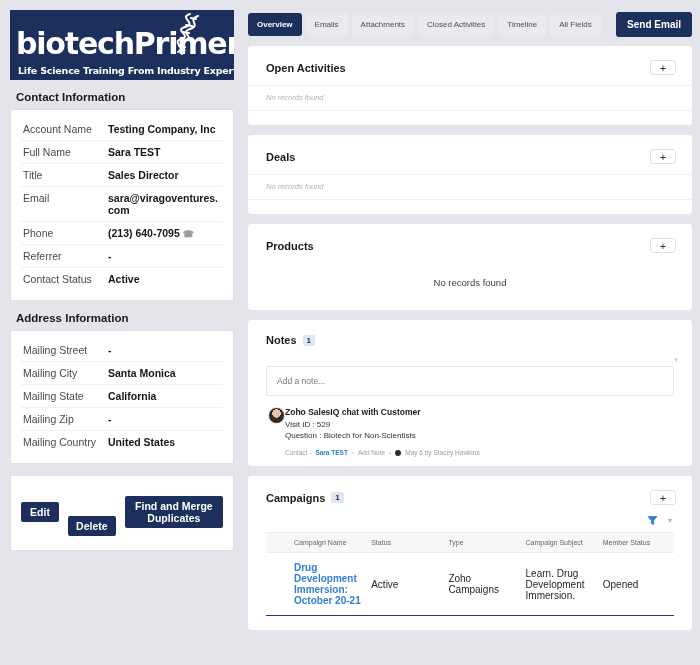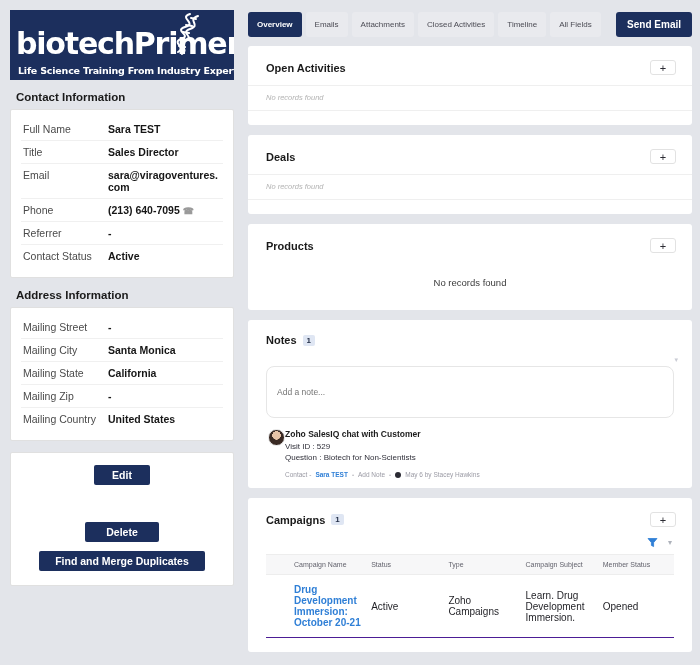--- a/index.html
+++ b/index.html
@@ -77,21 +77,21 @@
   }
   .phone-icon { display: inline-block; margin-left: 3px; color: #9a9a9a; font-size: 9px; }
 
   .action-card {
     background: #ffffff;
     border: 1px solid #e0e0e0;
     border-radius: 2px;
     margin-top: 11px;
     padding: 12px 10px 14px 10px;
     display: flex;
-    flex-direction: column;
+    flex-direction: row;
     align-items: center;
     gap: 9px;
   }
   .btn-navy {
     background: #1c2f5d;
     color: #ffffff;
     border: none;
     border-radius: 2px;
     font-size: 10.5px;
     font-weight: bold;
@@ -107,20 +107,21 @@
   
   .right-col {
     flex: 1;
     padding: 12px 8px 0 6px;
     display: flex;
     flex-direction: column;
   }
 
   .tabbar {
     display: flex;
+    align-items: center;
     gap: 4px;
     margin-bottom: 9px;
   }
   .tab {
     background: #e9eaee;
     color: #4c4c55;
     border: none;
     border-radius: 3px;
     font-size: 8px;
     font-family: "Liberation Sans", sans-serif;
@@ -210,22 +211,22 @@
     padding: 0 14px 0 0;
     color: #c9ccd4;
     font-size: 7px;
     line-height: 7px;
     cursor: pointer;
   }
   .note-input-wrap { padding: 3px 18px 0 18px; }
   .note-input {
     width: 100%;
     border: 1px solid #e6e6e6;
-    border-radius: 8px;
-    padding: 20px 10px;
+    border-radius: 2px;
+    padding: 9px 10px;
     font-size: 8.5px;
     color: #9b9b9b;
     font-family: "Liberation Sans", sans-serif;
     outline: none;
     background: #fff;
   }
   .note-entry { display: flex; padding: 11px 30px 0 20px; }
   .avatar {
     flex: 0 0 17px;
     width: 17px; height: 17px;
@@ -316,20 +317,24 @@
           <path d="M11 34 L17 35"></path>
         </g>
       </svg>
       <div class="logo-wordmark"><span>biotech</span><span class="lw-bold">Primer</span></div>
       <div class="logo-tagline">Life Science Training From Industry Experts</div>
     </div>
 
     <div class="section-title">Contact Information</div>
 
     <div class="info-card">
+      <div class="info-row">
+        <div class="info-label">Account Name</div>
+        <div class="info-value">Testing Company, Inc</div>
+      </div>
       <div class="info-row">
         <div class="info-label">Full Name</div>
         <div class="info-value">Sara TEST</div>
       </div>
       <div class="info-row">
         <div class="info-label">Title</div>
         <div class="info-value">Sales Director</div>
       </div>
       <div class="info-row">
         <div class="info-label">Email</div>

